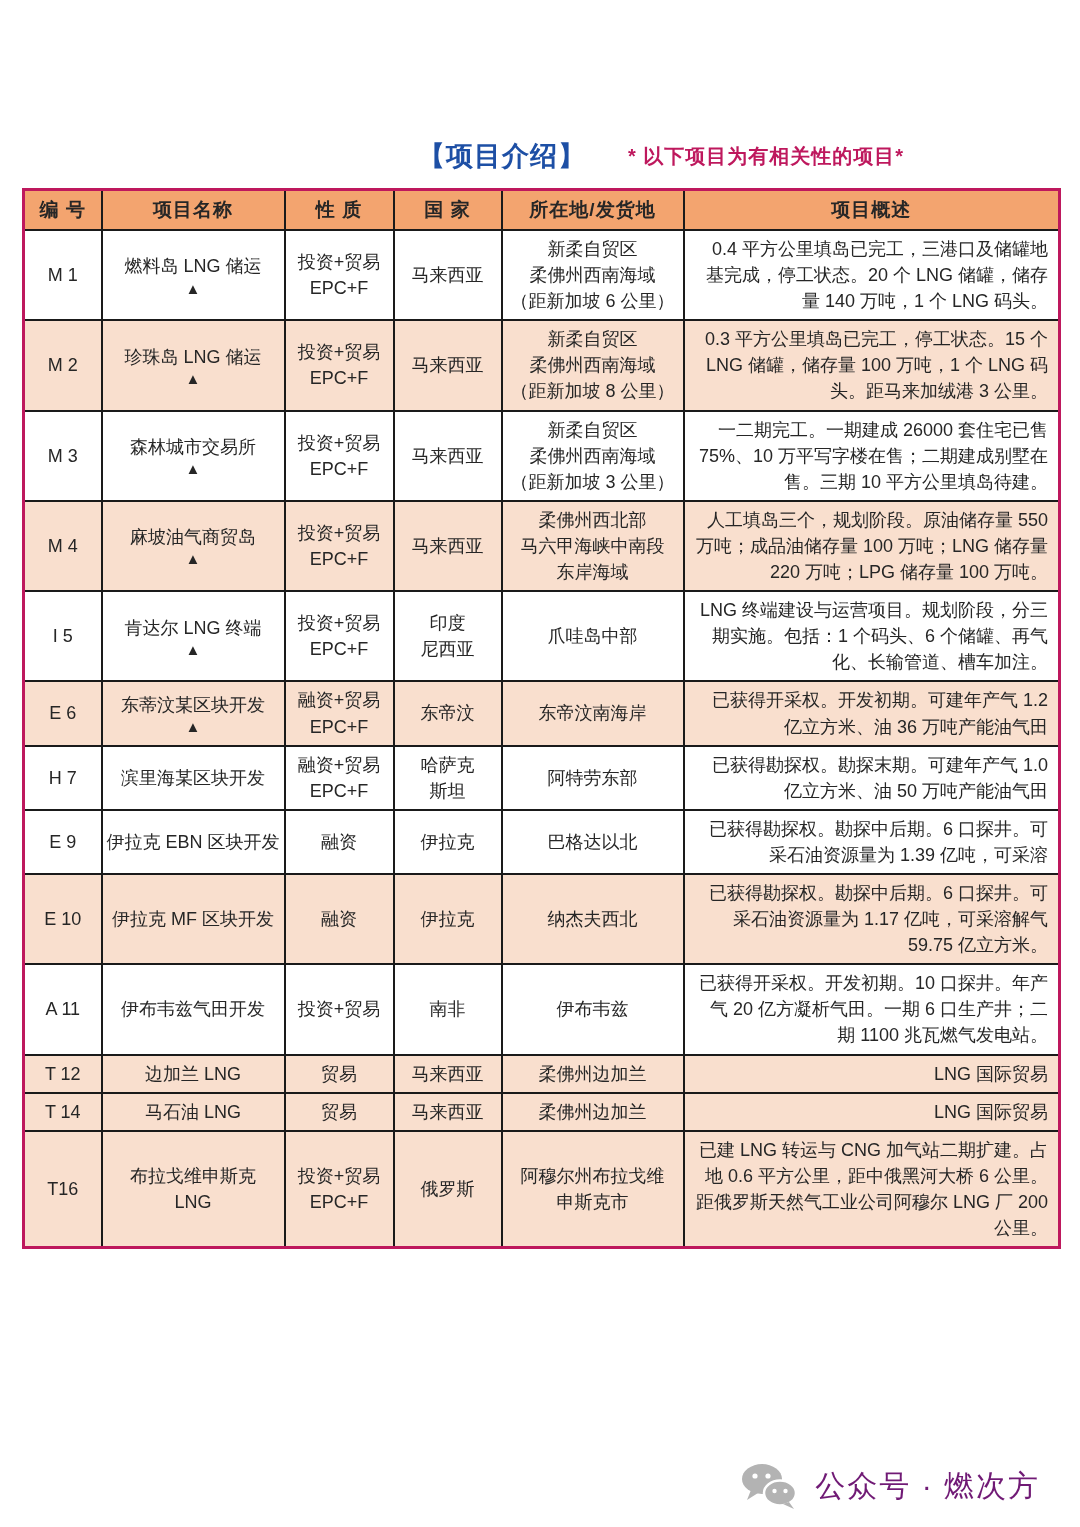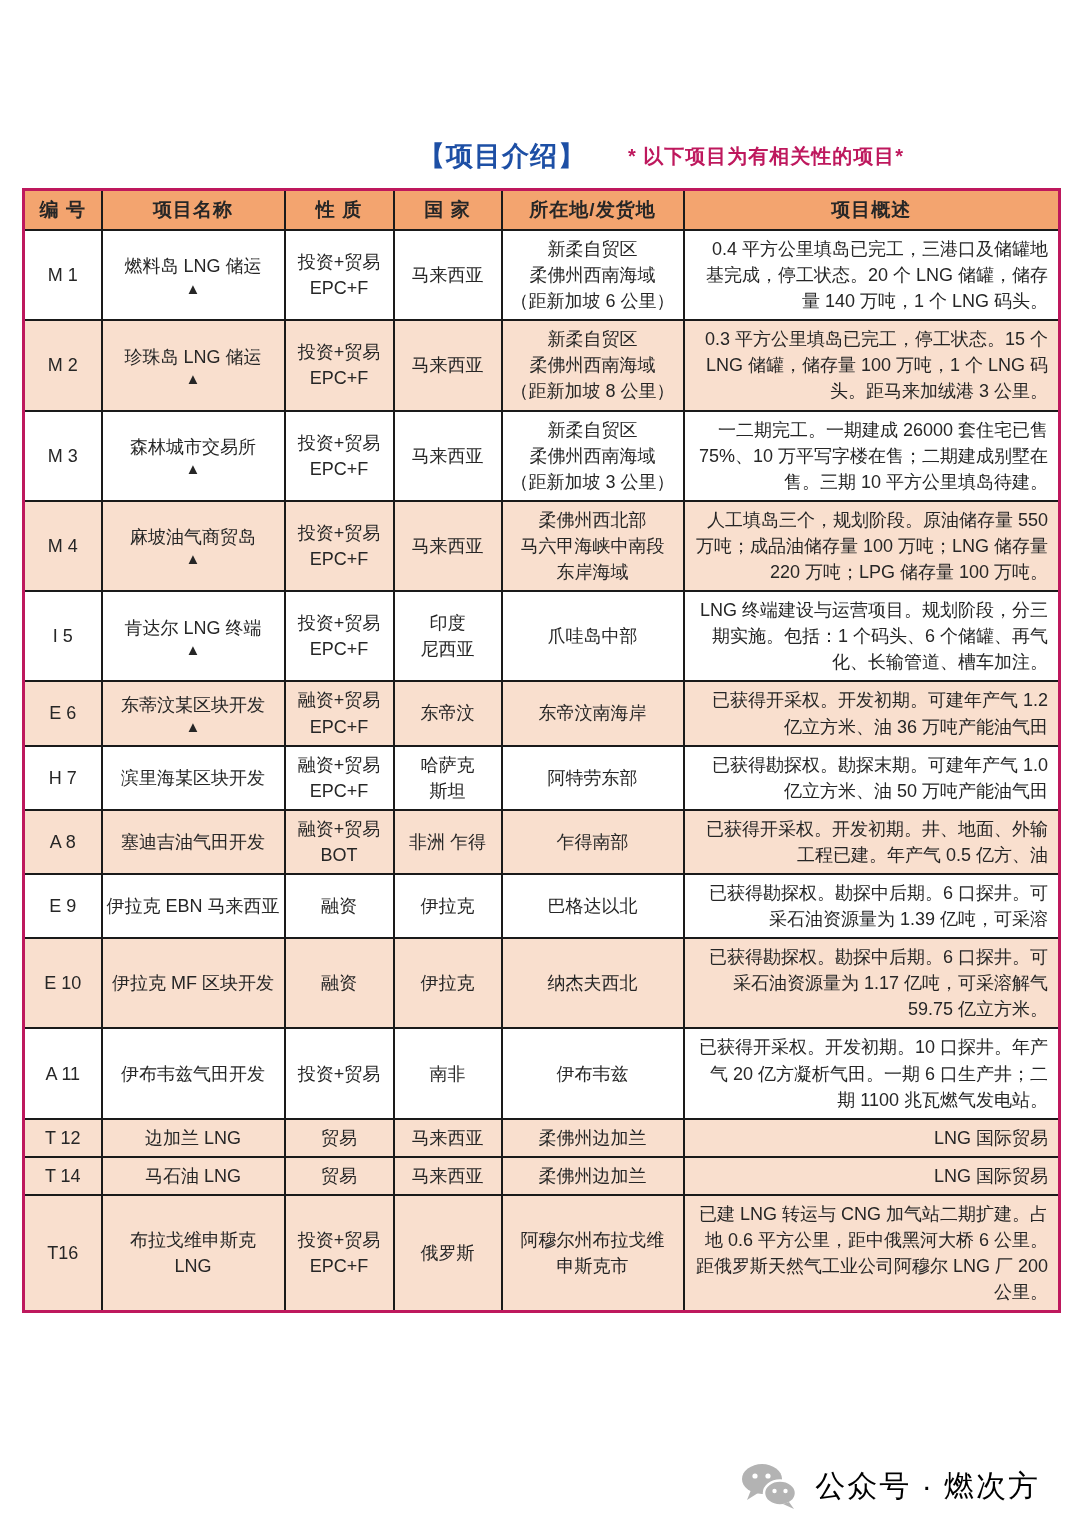--- a/index.html
+++ b/index.html
@@ -34,21 +34,21 @@
   col.c-nat  { width:109px; }
   col.c-cty  { width:108px; }
   col.c-loc  { width:182px; }
   col.c-ovw  { width:376px; }
   .pre { white-space:pre-line; }
   .marker { font-size:15px; line-height:1.15; }
   td.overview { text-align:right; padding:5px 10px; }
   .footer {
     position:absolute; right:40px; bottom:18px;
     display:flex; align-items:center; gap:16px;
-    color:#000000; font-size:30px; letter-spacing:2px;
+    color:#701a75; font-size:30px; letter-spacing:2px;
   }
   .footer .icon { display:inline-flex; }
 </style>
 </head>
 <body>
 
 <div class="page-header">
   <span class="page-title">【项目介绍】</span>
   <span class="page-note">* 以下项目为有相关性的项目*</span>
 </div>
@@ -160,36 +160,24 @@
       <div class="pre">滨里海某区块开发</div>
       <div class="marker"></div>
     </td>
     <td class="pre">融资+贸易
 EPC+F</td>
     <td class="pre">哈萨克
 斯坦</td>
     <td class="pre">阿特劳东部</td>
     <td class="overview">已获得勘探权。勘探末期。可建年产气 1.0 亿立方米、油 50 万吨产能油气田</td>
   </tr>
-      <tr class="alt">
-    <td>A 8</td>
-    <td>
-      <div class="pre">塞迪吉油气田开发</div>
-      <div class="marker"></div>
-    </td>
-    <td class="pre">融资+贸易
-BOT</td>
-    <td class="pre">非洲 乍得</td>
-    <td class="pre">乍得南部</td>
-    <td class="overview">已获得开采权。开发初期。井、地面、外输工程已建。年产气 0.5 亿方、油</td>
-  </tr>
       <tr>
     <td>E 9</td>
     <td>
-      <div class="pre">伊拉克 EBN 马来西亚</div>
+      <div class="pre">伊拉克 EBN 区块开发</div>
       <div class="marker"></div>
     </td>
     <td class="pre">融资</td>
     <td class="pre">伊拉克</td>
     <td class="pre">巴格达以北</td>
     <td class="overview">已获得勘探权。勘探中后期。6 口探井。可采石油资源量为 1.39 亿吨，可采溶</td>
   </tr>
       <tr class="alt">
     <td>E 10</td>
     <td>

